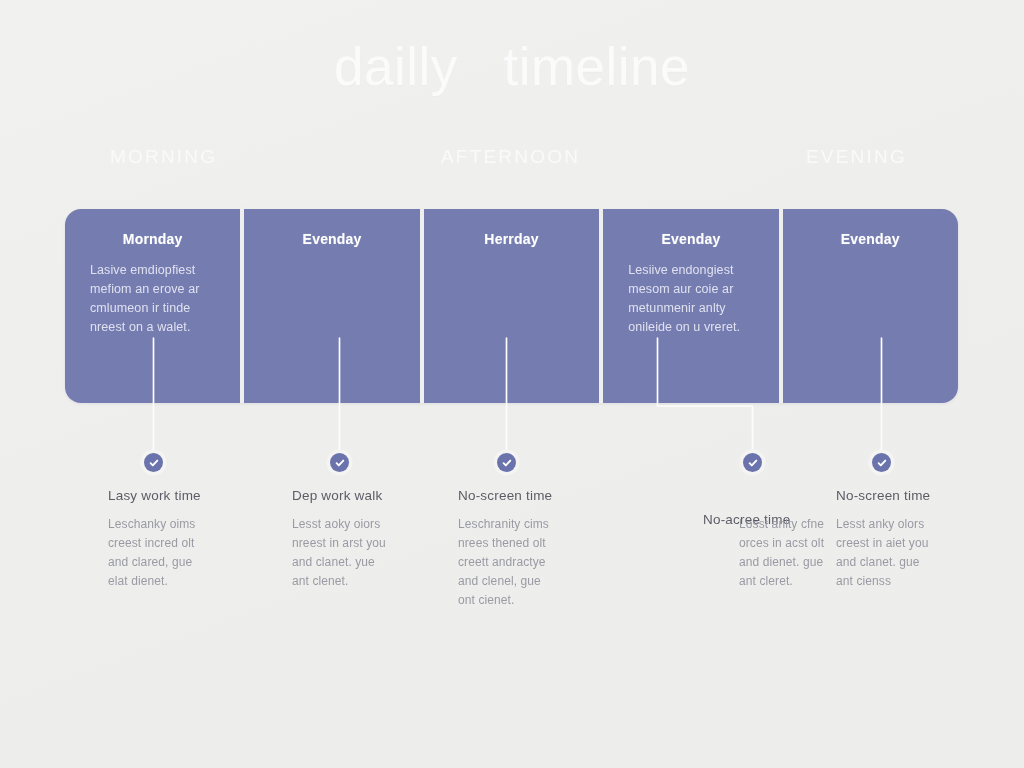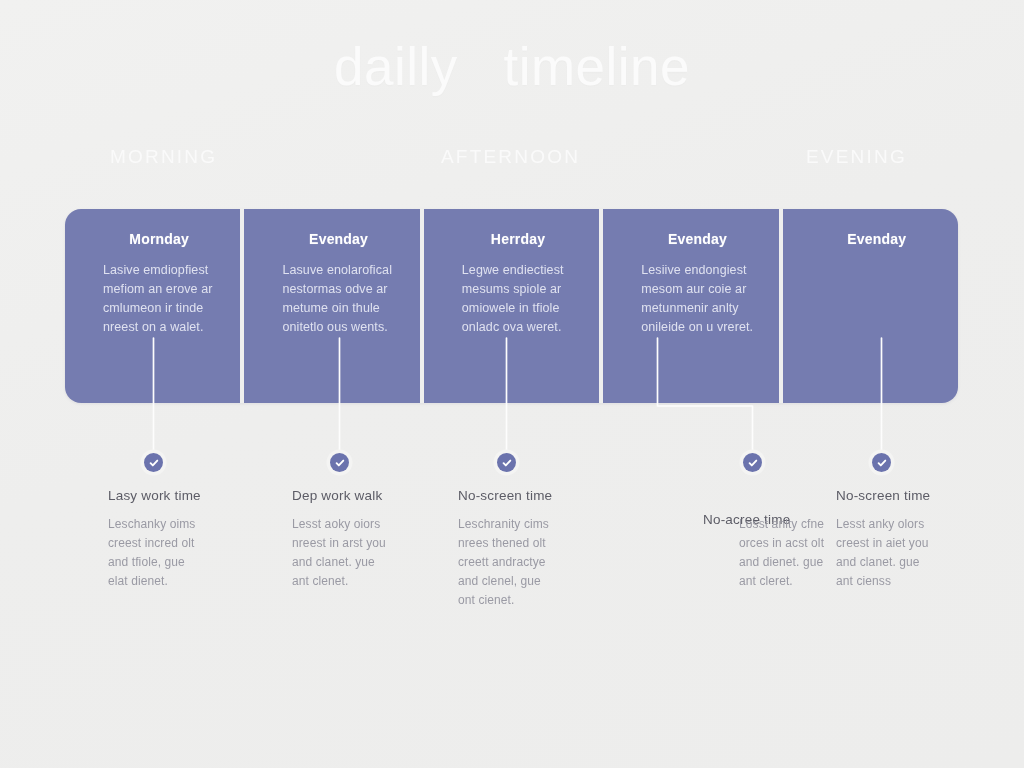--- a/index.html
+++ b/index.html
@@ -66,21 +66,21 @@
     border-radius: 16px;
     overflow: hidden;
     display: flex;
     background: transparent;
     box-shadow: 0 1px 3px rgba(80,80,110,0.10);
   }
   .card {
     background: #757cb0;
     flex: 1 1 0;
     position: relative;
-    padding: 22px 16px 0 29px;
+    padding: 22px 16px 0 16px;
     box-sizing: border-box;
     border-right: 4px solid #efefee;
   }
   .card:last-child { border-right: none; }
   .card-title {
     text-align: center;
     color: #ffffff;
     font-size: 14px;
     font-weight: bold;
     letter-spacing: 0.2px;
@@ -165,31 +165,23 @@
   <div class="card-band">
     <div class="card">
       <div class="card-title">Mornday</div>
       <div class="card-body">Lasive emdiopfiest
 mefiom an erove ar
 cmlumeon ir tinde
 nreest on a walet.</div>
     </div>
     <div class="card">
       <div class="card-title">Evenday</div>
-      <div class="card-body">Lasuve enolarofical
-nestormas odve ar
-metume oin thule
-onitetlo ous wents.</div>
     </div>
     <div class="card">
       <div class="card-title">Herrday</div>
-      <div class="card-body">Legwe endiectiest
-mesums spiole ar
-omiowele in tfiole
-onladc ova weret.</div>
     </div>
     <div class="card">
       <div class="card-title">Evenday</div>
       <div class="card-body">Lesiive endongiest
 mesom aur coie ar
 metunmenir anlty
 onileide on u vreret.</div>
     </div>
     <div class="card">
       <div class="card-title">Evenday</div>
@@ -210,21 +202,21 @@
 
     <div class="note">
       <div class="marker" style="left:144px; top:453px;">
         <svg width="12" height="12" viewBox="0 0 12 12" aria-hidden="true">
           <path d="M2.6 6.2 L4.8 8.4 L9.3 3.6" stroke="#ffffff" stroke-width="1.9" fill="none" stroke-linecap="round" stroke-linejoin="round"></path>
         </svg>
       </div>
       <div class="note-title" style="left:108px; top:488px;">Lasy work time</div>
       <div class="note-body" style="left:108px; top:515px;">Leschanky oims
 creest incred olt
-and tfiole, gue
+and clared, gue
 elat dienet.</div>
     </div>
 
     <div class="note">
       <div class="marker" style="left:330px; top:453px;">
         <svg width="12" height="12" viewBox="0 0 12 12" aria-hidden="true">
           <path d="M2.6 6.2 L4.8 8.4 L9.3 3.6" stroke="#ffffff" stroke-width="1.9" fill="none" stroke-linecap="round" stroke-linejoin="round"></path>
         </svg>
       </div>
       <div class="note-title" style="left:292px; top:488px;text-align:right;">Dep work walk</div>

